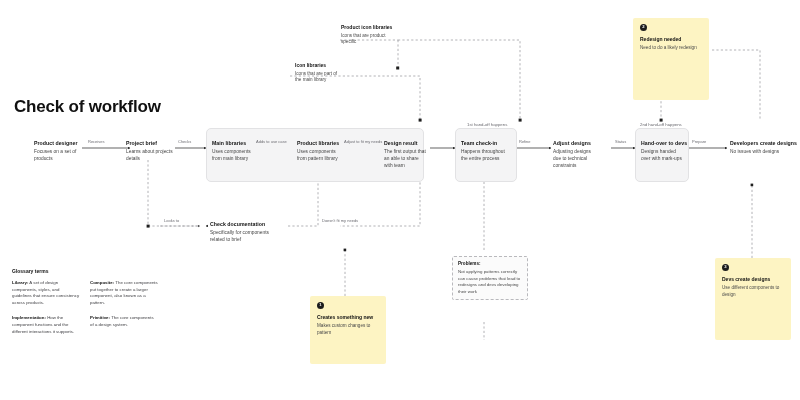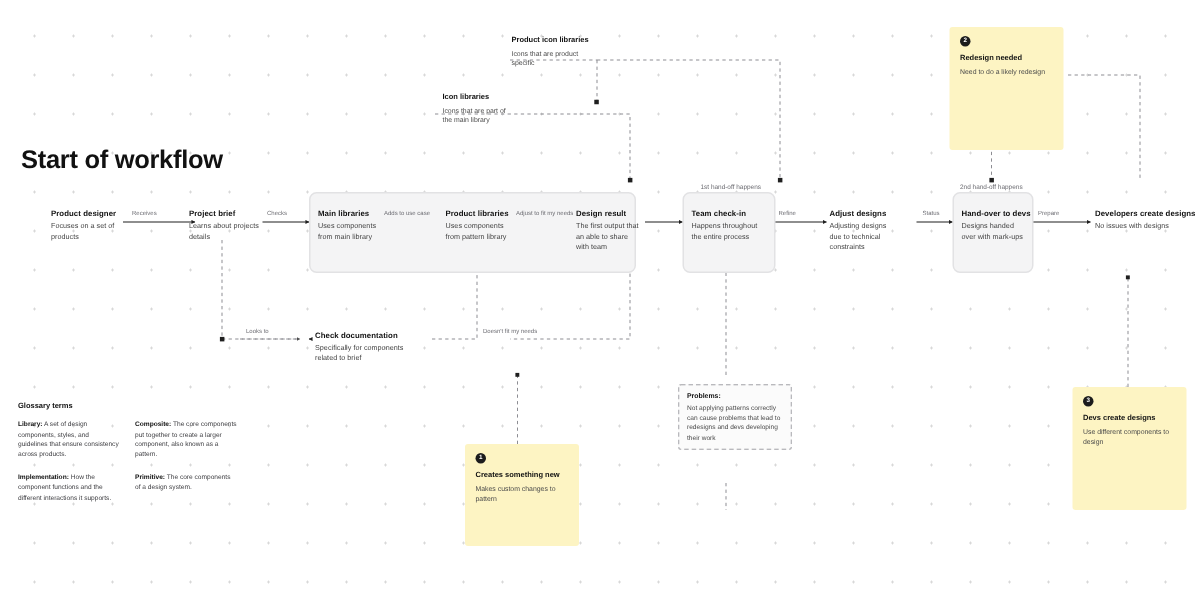--- a/index.html
+++ b/index.html
@@ -174,21 +174,21 @@
       <rect x="418.6" y="118.6" width="3" height="3"></rect>
       <rect x="518.6" y="118.6" width="3" height="3"></rect>
       <rect x="659.6" y="118.6" width="3" height="3"></rect>
       <rect x="146.6" y="224.6" width="3" height="3"></rect>
       <rect x="482.6" y="178.6" width="2.6" height="2.6"></rect>
       <rect x="343.6" y="248.6" width="2.6" height="2.6"></rect>
       <rect x="750.6" y="183.6" width="2.6" height="2.6"></rect>
     </g>
   </svg>
 
-  <div class="title">Start of workflow</div>
+  <div class="title">Check of workflow</div>
 
   <div class="gbox" style="left:206px;top:128px;width:216px;height:52px;"></div>
   <div class="gbox" style="left:455px;top:128px;width:60px;height:52px;"></div>
   <div class="gbox" style="left:635px;top:128px;width:52px;height:52px;"></div>
 
   <div class="boxcap" style="left:467px;top:122px;">1st hand-off happens</div>
   <div class="boxcap" style="left:640px;top:122px;">2nd hand-off happens</div>
 
   <div class="node" style="left:34px;top:140px;width:48px;">
     <div class="h">Product designer</div>

